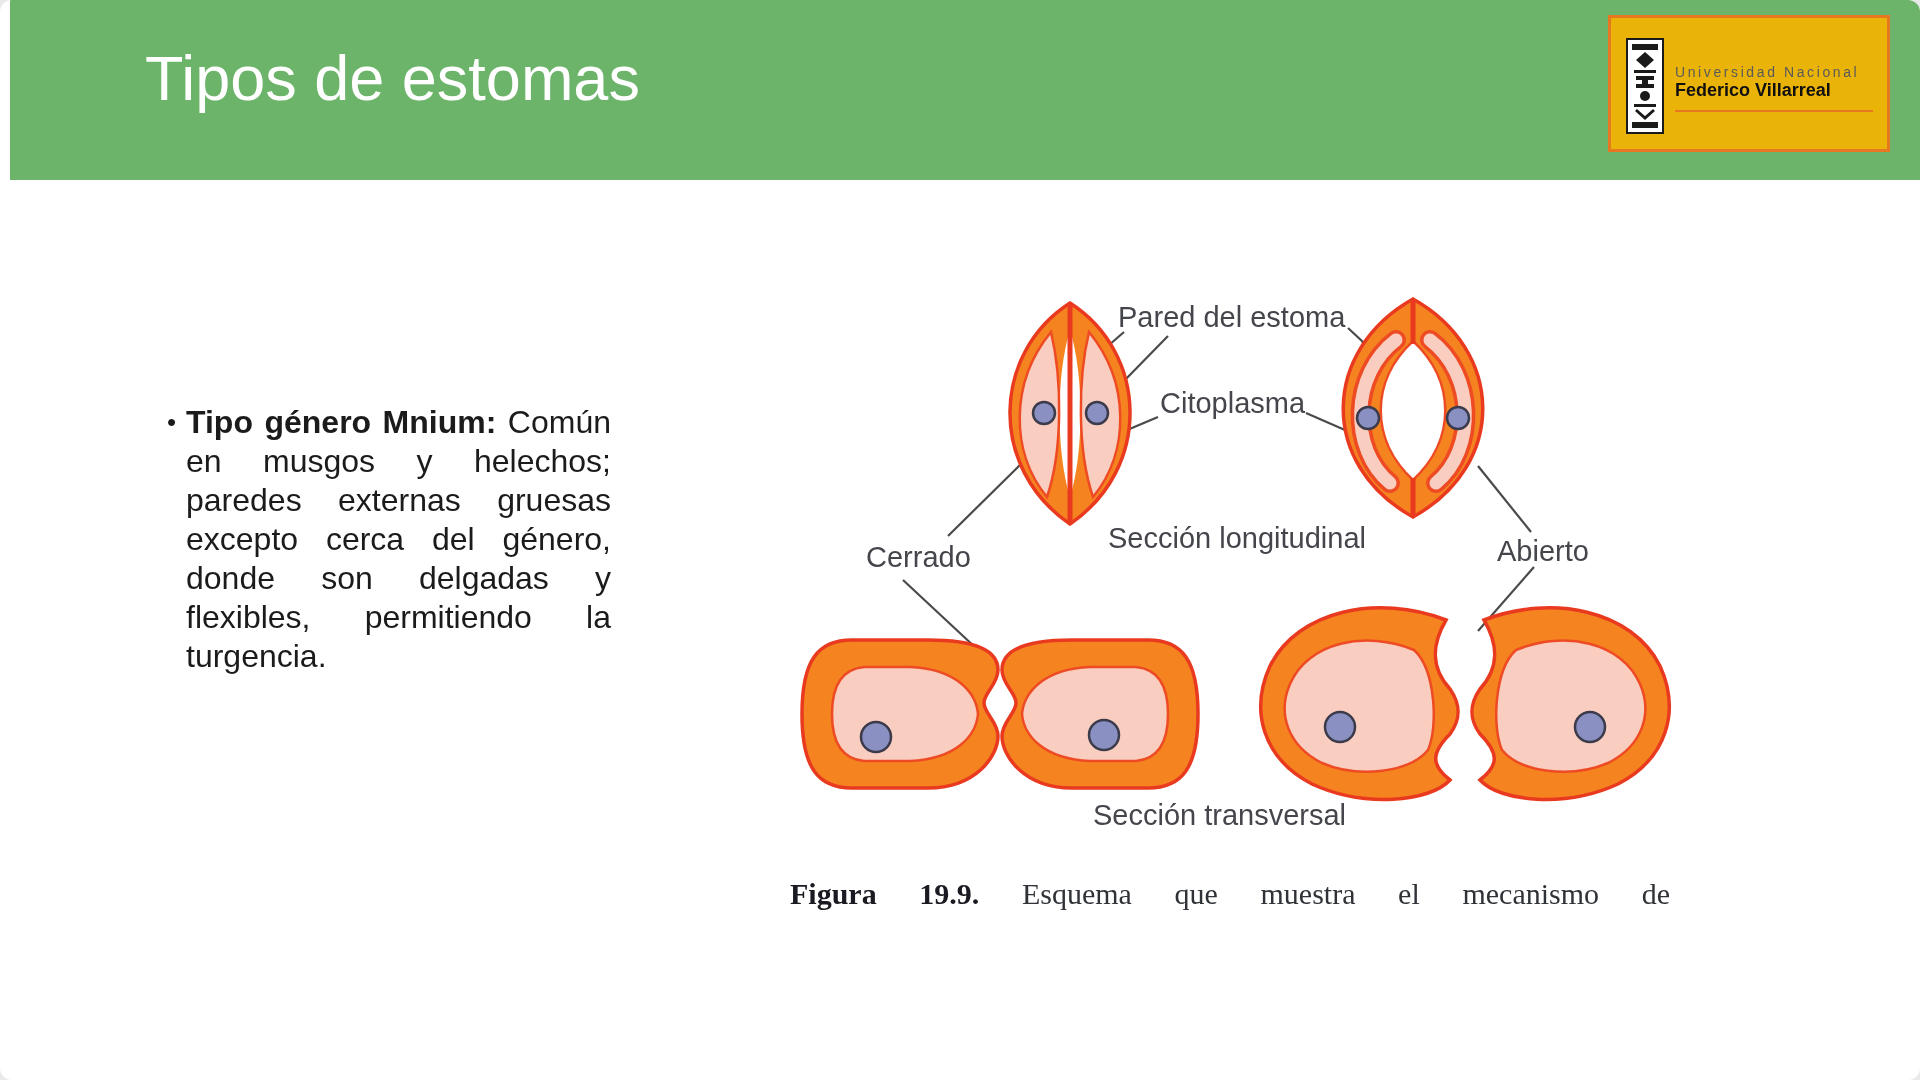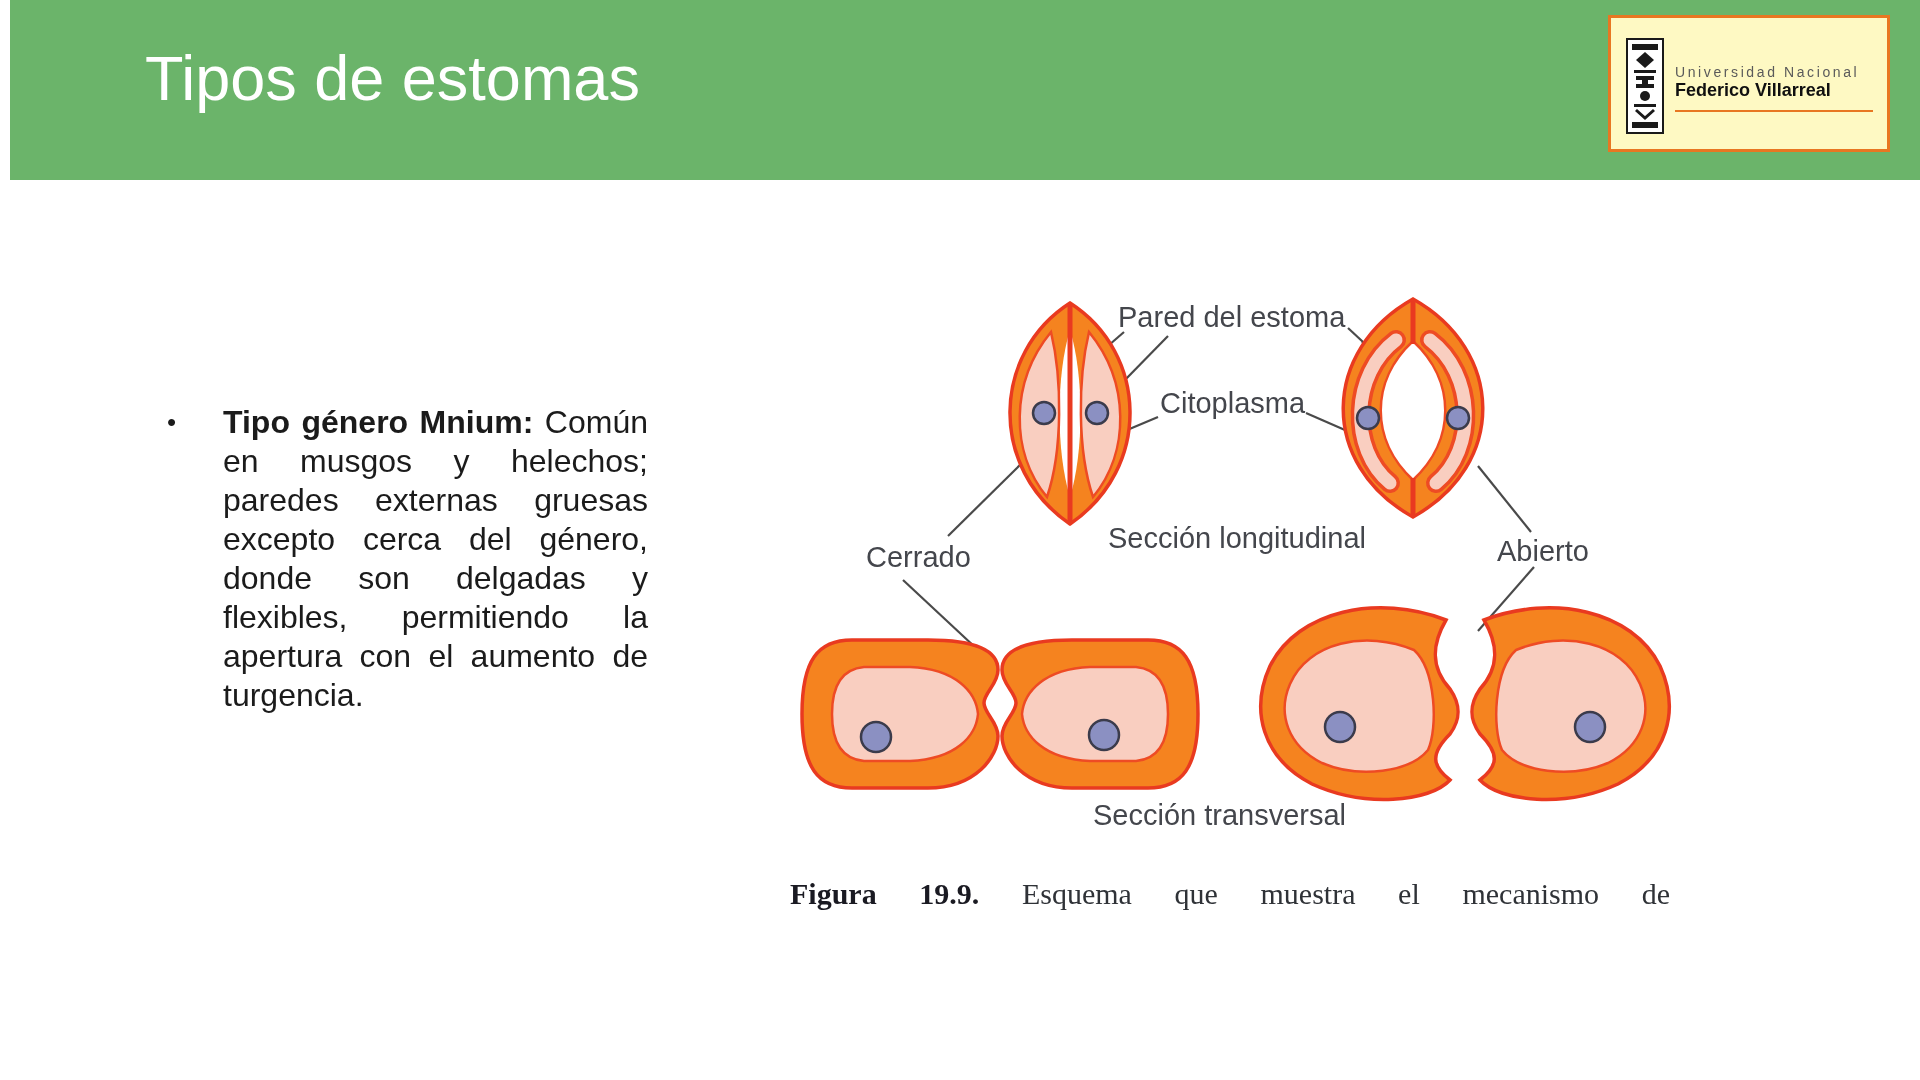--- a/index.html
+++ b/index.html
@@ -3,33 +3,33 @@
 <meta charset="utf-8">
 <style>
   :root{
     --header-green:#6BB46A; --logo-border:#E87722; --title-color:#FFFFFF;
     --cell-fill:#F5831F; --cell-outline:#E93A20; --cyto-fill:#F9CEC0; --cyto-outline:#EE4B24;
     --nucleus-fill:#8B90C2; --nucleus-outline:#3B3B4B; --leader:#4A4A4A; --label-color:#44464C;
     --body-text:#1B1B1B; --caption-color:#2F3237;
   }
   html,body{margin:0;padding:0;background:#e9e9e9;}
   .slide{position:relative;width:1920px;height:1080px;background:#FFFFFF;overflow:hidden;
-         font-family:"Liberation Sans",sans-serif;}
+         font-family:"Liberation Sans",sans-serif;border-radius:12px;}
   .header-bar{position:absolute;left:10px;top:0;width:1910px;height:180px;background:var(--header-green);}
   .slide-title{position:absolute;left:145px;top:42px;font-size:63px;font-weight:300;
                color:var(--title-color);letter-spacing:0px;white-space:nowrap;}
-  .logo-box{position:absolute;left:1608px;top:15px;width:282px;height:137px;background:#fef9c3;
+  .logo-box{position:absolute;left:1608px;top:15px;width:282px;height:137px;background:#eab308;
             border:3px solid var(--logo-border);box-sizing:border-box;}
   .emblem{position:absolute;left:15px;top:20px;}
   .logo-line1{position:absolute;left:64px;top:46px;font-size:14px;color:#5A5A5A;letter-spacing:2.6px;white-space:nowrap;}
   .logo-line2{position:absolute;left:64px;top:62px;font-size:18px;font-weight:bold;color:#101010;white-space:nowrap;}
   .logo-underline{position:absolute;left:64px;top:92px;width:198px;height:2px;background:var(--logo-border);}
   .bullet-item{position:absolute;left:167px;top:403px;width:463px;color:var(--body-text);}
   .bullet-marker{position:absolute;left:0;top:0;font-size:26px;line-height:39px;}
-  .bullet-text{margin-left:56px;width:425px;font-size:32px;}
+  .bullet-text{margin-left:19px;width:425px;font-size:32px;}
   .jline{line-height:39px;text-align:justify;text-align-last:justify;white-space:normal;}
   .jline.last{text-align-last:left;}
   .caption{position:absolute;left:790px;top:872px;width:880px;font-family:"Liberation Serif",serif;
            font-size:30px;color:var(--caption-color);}
   .cap-line{line-height:44px;text-align:justify;text-align-last:justify;}
   .cap-line.last{text-align-last:left;}
   .caption b{color:#1A1A22;}
   svg.diagram{position:absolute;left:620px;top:230px;}
   .cell{fill:var(--cell-fill);stroke:var(--cell-outline);stroke-width:3.5;}
   .cyto{fill:var(--cyto-fill);stroke:var(--cyto-outline);stroke-width:2.5;}
@@ -69,21 +69,20 @@
 
   <div class="bullet-item">
     <span class="bullet-marker">•</span>
     <div class="bullet-text">
       <div class="jline"><b>Tipo género Mnium:</b><span> Común</span></div>
       <div class="jline">en musgos y helechos;</div>
       <div class="jline">paredes externas gruesas</div>
       <div class="jline">excepto cerca del género,</div>
       <div class="jline">donde son delgadas y</div>
       <div class="jline">flexibles, permitiendo la</div>
-      <div class="jline">apertura con el aumento de</div>
       <div class="jline last">turgencia.</div>
     </div>
   </div>
 
   <svg class="diagram" width="1100" height="640" viewBox="620 230 1100 640">
 
     <g>
       <line class="leader" x1="1124" y1="332" x2="1078" y2="372"></line>
       <line class="leader" x1="1168" y1="336" x2="1122" y2="383"></line>
       <line class="leader" x1="1348" y1="328" x2="1391" y2="368"></line>

